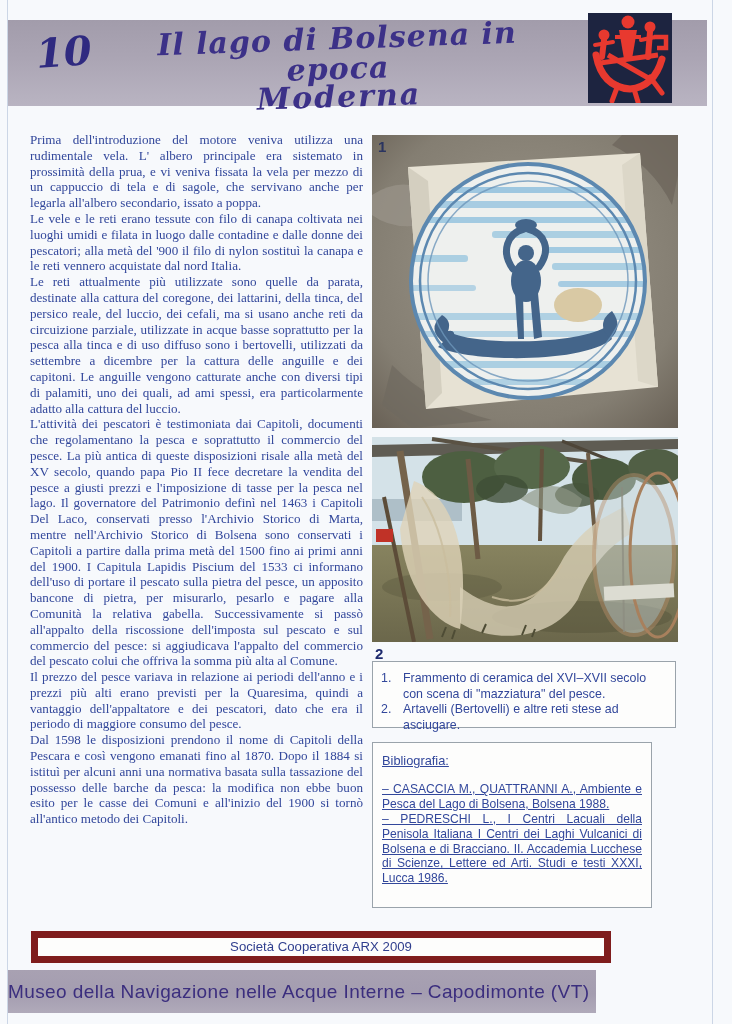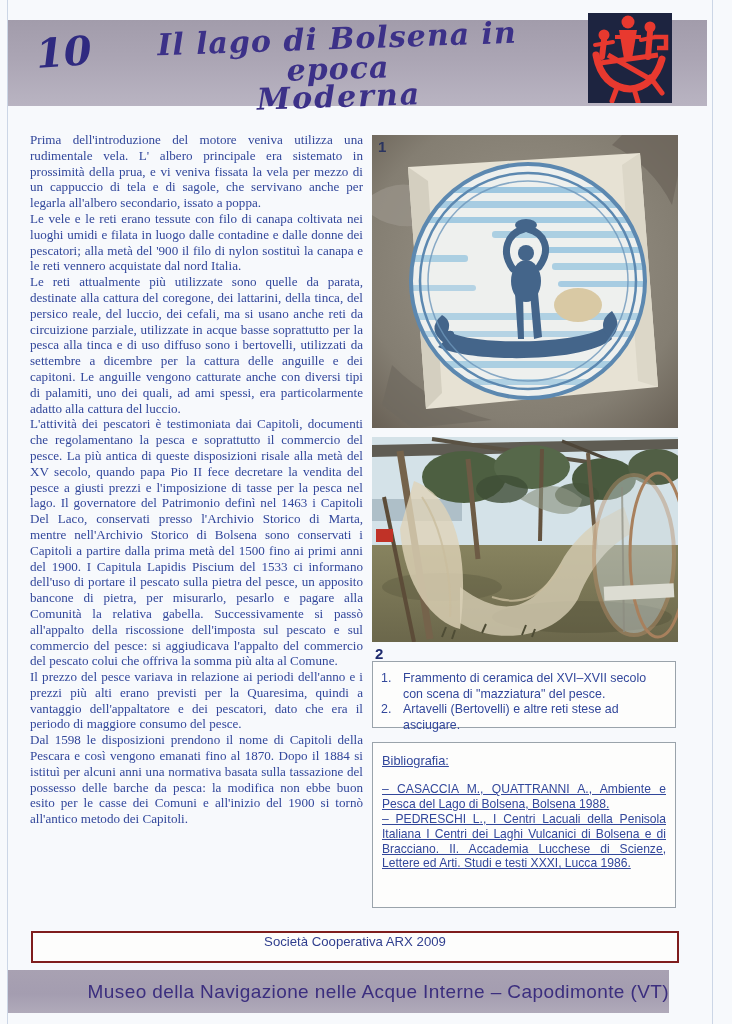--- a/index.html
+++ b/index.html
@@ -55,36 +55,36 @@
   .box{
     background:#fdfdfc;border:1px solid #9aa3ab;
     color:#32479b;
   }
   .caption-box{left:372px;top:661px;width:304px;height:67px;box-sizing:border-box;
     padding:9px 8px 6px 8px;font-size:12.4px;line-height:15.6px;}
   .caption-row{display:flex;}
   .caption-num{width:22px;flex:0 0 22px;}
   .caption-text{flex:1;}
 
-  .biblio-box{left:372px;top:742px;width:304px;min-height:166px;box-sizing:border-box;
+  .biblio-box{left:372px;top:742px;width:280px;min-height:166px;box-sizing:border-box;
     padding:11px 9px 18px 9px;font-size:12.1px;line-height:14.9px;}
   .biblio-title{text-decoration:underline;font-size:12.8px;margin:0 0 13px 0;}
   .biblio-box p.entry{margin:0;text-align:justify;text-decoration:underline;}
 
   
   .credit-box{
-    left:31px;top:931px;width:648px;height:32px;box-sizing:border-box;
-    background:#fdfdfc;border:2px solid #7f1d1d;
+    left:31px;top:931px;width:580px;height:32px;box-sizing:border-box;
+    background:#fdfdfc;border:7px solid #7f1d1d;
     color:#303f8e;font-size:13.2px;line-height:15px;text-align:center;
     padding-top:1px;
   }
   .footer-bar{
-    left:8px;top:970px;width:661px;height:43px;
+    left:8px;top:970px;width:588px;height:43px;
     background:linear-gradient(180deg,#a8a1b2 0%,#a49db0 55%,#b0aaba 100%);
-    display:flex;align-items:center;justify-content:flex-end;
+    display:flex;align-items:center;justify-content:flex-start;
     color:#3b2e7e;font-size:19px;letter-spacing:.4px;
   }
 </style>
 </head>
 <body>
 
 <div class="abs edge-l"></div>
 <div class="abs edge-r"></div>
 
 <div class="abs header-band"></div>

